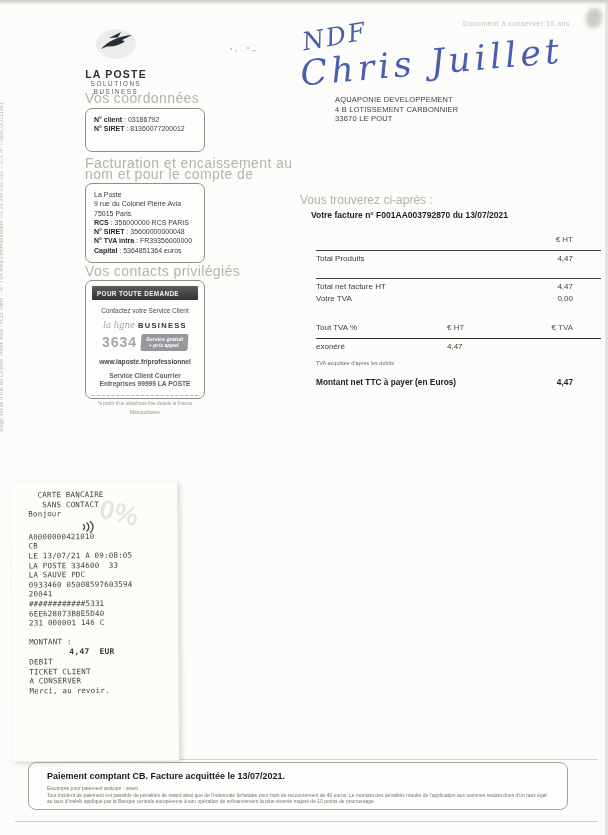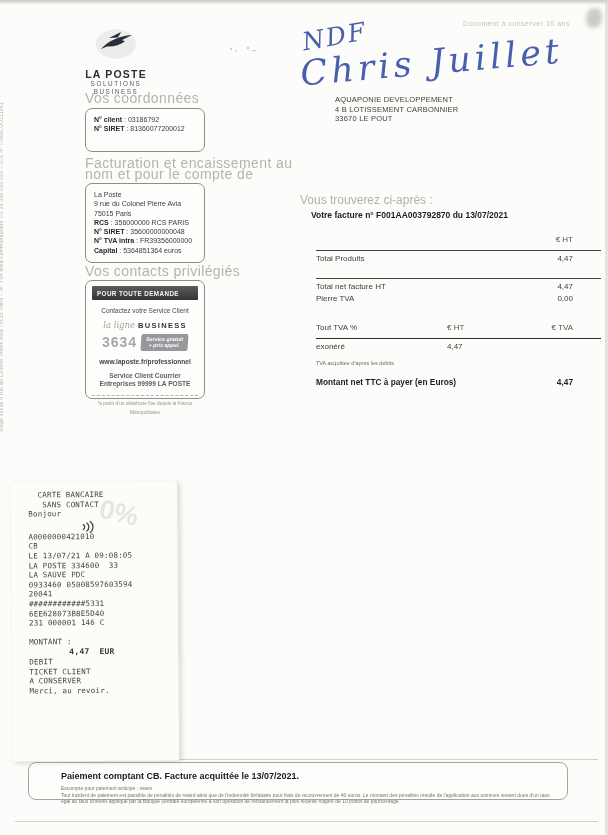--- a/index.html
+++ b/index.html
@@ -77,22 +77,22 @@
   .receipt pre{margin:0;font-family:"DejaVu Sans Mono",monospace;font-size:7.5px;line-height:9.6px;
     color:#45453f;letter-spacing:.2px;white-space:pre;}
   .receipt-body{position:absolute;left:17px;top:8px;}
   .r-amount{font-family:"DejaVu Sans Mono",monospace;font-size:8px;font-weight:bold;line-height:10px;
     color:#3b3b36;white-space:pre;letter-spacing:.2px;}
   .contactless-line{height:13px;padding-left:52px;}
   .receipt-watermark{position:absolute;left:88px;top:16px;font-size:27px;font-weight:bold;
     color:#aeb4a8;opacity:.3;transform:rotate(14deg);}
 
   
-  .footer-box{position:absolute;left:28px;top:762px;width:540px;height:38px;border:1px solid #a5a39d;
-    border-radius:8px;box-sizing:border-box;padding:8px 16px 0 32px;background:rgba(255,255,255,.35);}
+  .footer-box{position:absolute;left:28px;top:762px;width:540px;height:48px;border:1px solid #a5a39d;
+    border-radius:8px;box-sizing:border-box;padding:8px 16px 0 18px;background:rgba(255,255,255,.35);}
   .footer-title{font-size:9px;font-weight:bold;color:#1b1b19;}
   .footer-small{font-size:5px;line-height:6.6px;color:#76766f;margin-top:4px;}
 </style>
 </head>
 <body>
 
 <div class="page">
 
   <div class="scan-top"></div>
   <div class="scan-right"></div>
@@ -186,21 +186,21 @@
     <div class="row" style="top:19px">
       <span class="lbl">Total Produits</span>
       <span class="val">4,47</span>
     </div>
     <div class="rule" style="top:43px"></div>
     <div class="row" style="top:47px">
       <span class="lbl">Total net facture HT</span>
       <span class="val">4,47</span>
     </div>
     <div class="row" style="top:59px">
-      <span class="lbl">Pierre TVA</span>
+      <span class="lbl">Votre TVA</span>
       <span class="val">0,00</span>
     </div>
     <div class="row" style="top:88px">
       <span class="lbl">Tout TVA %</span>
       <span class="col2" style="color:#54544e">€ HT</span>
       <span class="val" style="color:#54544e">€ TVA</span>
     </div>
     <div class="rule dark" style="top:103px"></div>
     <div class="row" style="top:107px">
       <span class="lbl">exonéré</span>

